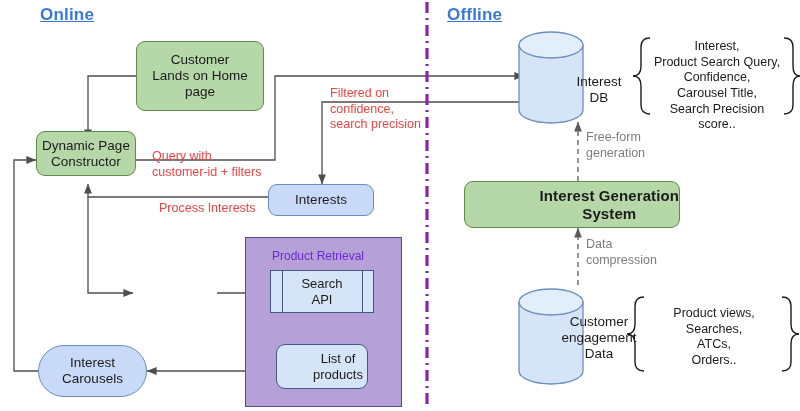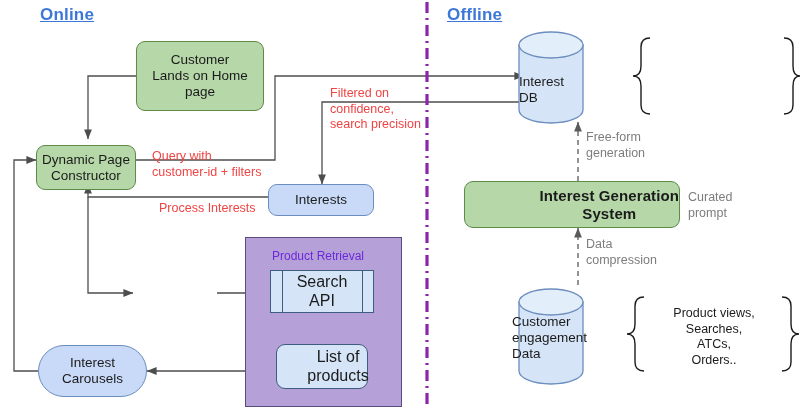--- a/index.html
+++ b/index.html
@@ -10,33 +10,33 @@
 
   .node{position:absolute;box-sizing:border-box;display:flex;align-items:center;
         justify-content:center;text-align:center;line-height:1.18;color:#1b1b1b;}
 
   .hdr{font-weight:bold;color:#3c78d8;text-decoration:underline;font-size:17px;
        letter-spacing:.2px;}
 
   .green{background:#b6d7a8;border:1px solid #5d8c49;border-radius:9px;font-size:13.5px;}
   .blue{background:#c9daf8;border:1px solid #6c8ebf;border-radius:9px;font-size:13.5px;}
   .blue-pill{background:#c9daf8;border:1px solid #6c8ebf;border-radius:26px;font-size:13.5px;}
-  .blue-lite{background:#d5e4f7;border:1px solid #3d5c80;font-size:16px;}
+  .blue-lite{background:#d5e4f7;border:1px solid #3d5c80;font-size:13px;}
   .purple{background:#b5a1d8;border:1px solid #5b4a7e;}
 
   .igs{font-weight:bold;font-size:15px;letter-spacing:.1px;justify-content:flex-end;}
 
   .lbl{position:absolute;font-size:12.5px;color:#ef4444;line-height:1.25;white-space:pre-line;}
   .lbl-grey{position:absolute;font-size:12.5px;color:#7d7d7d;line-height:1.25;white-space:pre-line;}
   .lbl-sec{position:absolute;font-size:12.5px;color:#1b1b1b;line-height:1.25;
            white-space:pre-line;text-align:center;}
 
   .prtitle{position:absolute;font-size:12px;color:#6d28d9;}
-  .cyl-txt{position:absolute;width:100%;text-align:left;font-size:13.5px;color:#1b1b1b;
-           line-height:1.2;}
+  .cyl-txt{position:absolute;width:100%;text-align:center;font-size:13.5px;color:#1b1b1b;
+           line-height:1.2;margin-left:48px;}
 </style>
 </head>
 <body>
 
 <div id="canvas">
 
   <svg class="wires" viewBox="0 0 800 411">
     <defs>
       <marker id="ah" markerWidth="9" markerHeight="9" refX="7.4" refY="3.2" orient="auto" markerUnits="strokeWidth">
         <path d="M0,0.2 L7.6,3.2 L0,6.2 z" fill="#4d4d4d"></path>
@@ -93,21 +93,21 @@
 
   <div class="hdr" style="position:absolute;left:40px;top:5px;">Online</div>
   <div class="hdr" style="position:absolute;left:447px;top:5px;">Offline</div>
 
   <div class="node green" style="left:136px;top:41px;width:128px;height:70px;">
     <span style="white-space:pre-line;">Customer
 Lands on Home
 page</span>
   </div>
 
-  <div class="node green" style="left:36px;top:145px;width:100px;height:45px;">
+  <div class="node green" style="left:36px;top:131px;width:100px;height:45px;">
     <span style="white-space:pre-line;">Dynamic Page
 Constructor</span>
   </div>
 
   <div class="node blue" style="left:268px;top:184px;width:106px;height:32px;">
     <span style="white-space:pre-line;">Interests</span>
   </div>
 
   <div class="node purple" style="left:245px;top:237px;width:157px;height:170px;
        border-radius:0;display:block;"></div>
@@ -151,22 +151,25 @@
 search precision</div>
 
   <div class="lbl" style="left:159px;top:201px;">Process Interests</div>
 
   <div class="lbl-grey" style="left:586px;top:130px;">Free-form
 generation</div>
 
   <div class="lbl-grey" style="left:586px;top:237px;">Data
 compression</div>
 
-  <div class="lbl-grey" style="left:688px;top:190px;">Curated
-prompt</div>
 
+  <div class="lbl-sec" style="left:651px;top:39px;width:132px;">Interest,
+Product Search Query,
+Confidence,
+Carousel Title,
+Search Precision score..</div>
 
   <div class="lbl-sec" style="left:645px;top:306px;width:138px;">Product views,
 Searches,
 ATCs,
 Orders..</div>
 
 </div>
 
 </body></html>

